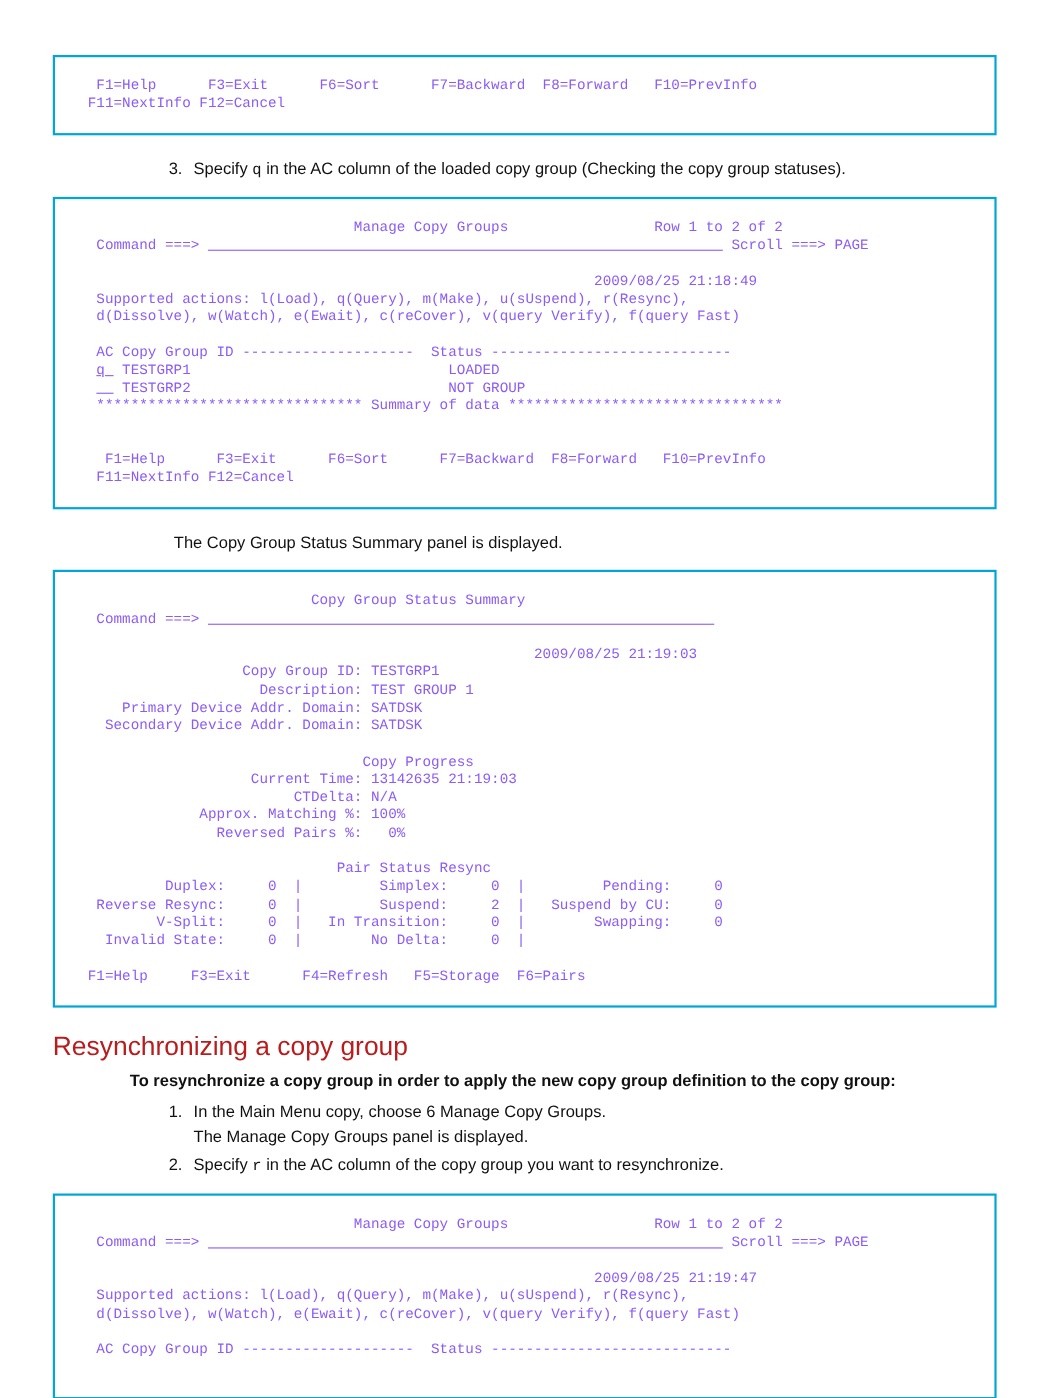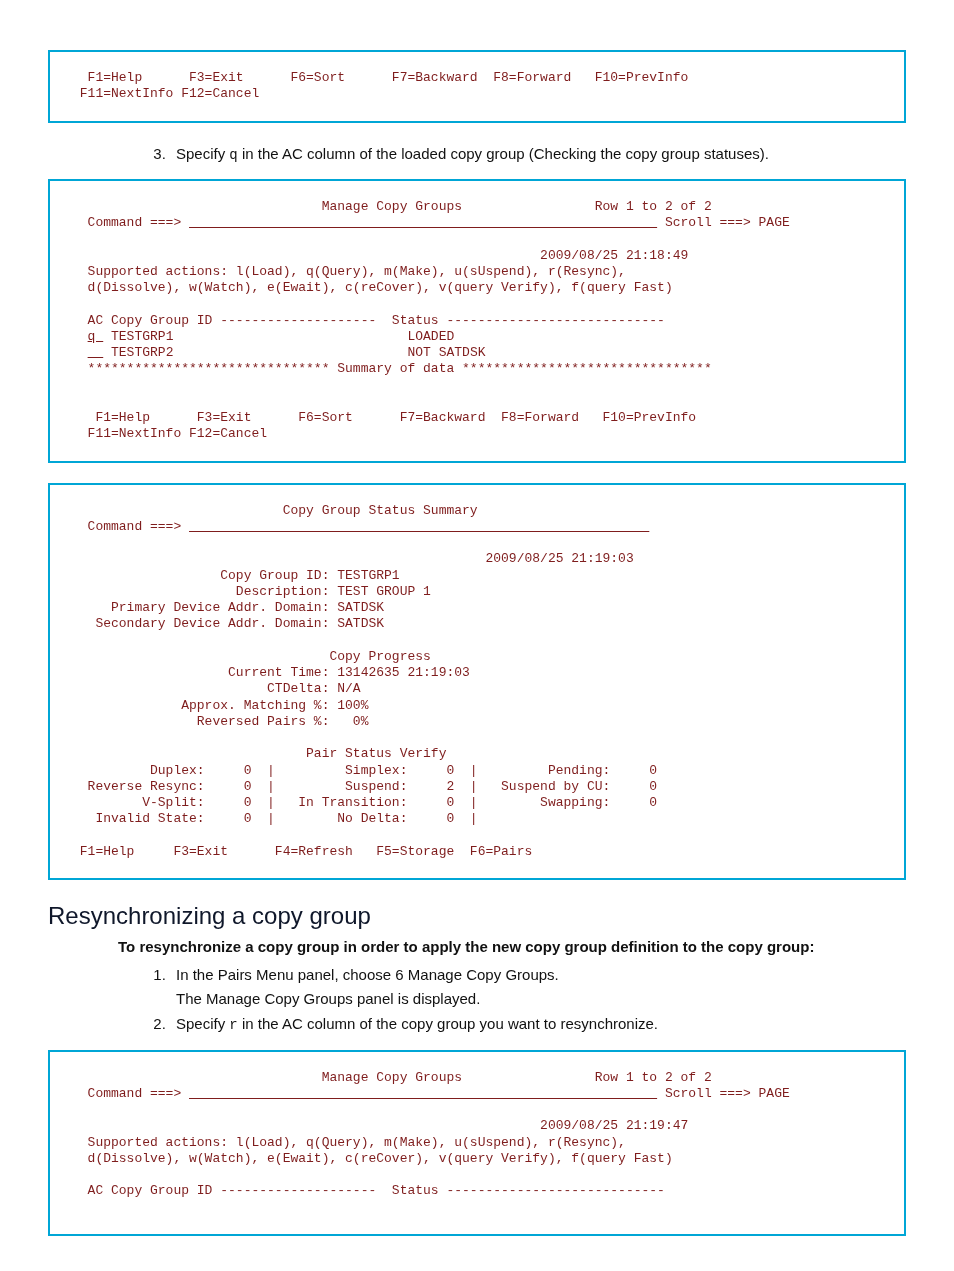--- a/index.html
+++ b/index.html
@@ -16,21 +16,21 @@
     padding: 40px 48px 30px 48px;
   }
   .term-box {
     border: 2px solid #00a6d6;
     padding: 18px 22px 18px 22px;
     margin: 10px 0 20px 0;
     font-family: "Courier New", Courier, monospace;
     font-size: 13px;
     line-height: 1.25;
     white-space: pre;
-    color: #7f1d1d;
+    color: #8b5cf6;
   }
   .body-text {
     margin: 18px 0 14px 110px;
     line-height: 1.45;
   }
   .body-text-wide {
     margin: 6px 0 6px 70px;
     line-height: 1.45;
     font-weight: bold;
   }
@@ -43,21 +43,21 @@
     padding-left: 6px;
     line-height: 1.45;
   }
   .mono-inline {
     font-family: "Courier New", Courier, monospace;
     font-size: 14px;
   }
   .bold { font-weight: 400; }
   h2.section {
     font-weight: 400;
-    color: #0f172a;
+    color: #b91c1c;
     font-size: 24px;
     margin: 22px 0 6px 0;
   }
   .u { text-decoration: underline; }
   .sub-indent {
     display: block;
     margin-top: 2px;
   }
 </style>
 </head>
@@ -76,59 +76,60 @@
 
   <div class="term-box"><span>                                Manage Copy Groups                 Row 1 to 2 of 2</span>
 <span>  Command ===&gt; </span><span class="u">                                                            </span><span> Scroll ===&gt; PAGE</span>
 <span></span>
 <span>                                                            2009/08/25 21:18:49</span>
 <span>  Supported actions: l(Load), q(Query), m(Make), u(sUspend), r(Resync),</span>
 <span>  d(Dissolve), w(Watch), e(Ewait), c(reCover), v(query Verify), f(query Fast)</span>
 <span></span>
 <span>  AC Copy Group ID --------------------  Status ----------------------------</span>
 <span>  </span><span class="u">q </span><span> TESTGRP1                              LOADED</span>
-<span>  </span><span class="u">  </span><span> TESTGRP2                              NOT SATDSK</span>
+<span>  </span><span class="u">  </span><span> TESTGRP2                              NOT GROUP</span>
 <span>  ******************************* Summary of data ********************************</span>
 <span></span>
 <span></span>
 <span>   F1=Help      F3=Exit      F6=Sort      F7=Backward  F8=Forward   F10=PrevInfo</span>
 <span>  F11=NextInfo F12=Cancel</span></div>
 
+  <div class="body-text">The Copy Group Status Summary panel is displayed.</div>
 
   <div class="term-box"><span>                           Copy Group Status Summary</span>
 <span>  Command ===&gt; </span><span class="u">                                                           </span>
 <span></span>
 <span>                                                     2009/08/25 21:19:03</span>
 <span>                   Copy Group ID: TESTGRP1</span>
 <span>                     Description: TEST GROUP 1</span>
 <span>     Primary Device Addr. Domain: SATDSK</span>
 <span>   Secondary Device Addr. Domain: SATDSK</span>
 <span></span>
 <span>                                 Copy Progress</span>
 <span>                    Current Time: 13142635 21:19:03</span>
 <span>                         CTDelta: N/A</span>
 <span>              Approx. Matching %: 100%</span>
 <span>                Reversed Pairs %:   0%</span>
 <span></span>
-<span>                              Pair Status Verify</span>
+<span>                              Pair Status Resync</span>
 <span>          Duplex:     0  |         Simplex:     0  |         Pending:     0</span>
 <span>  Reverse Resync:     0  |         Suspend:     2  |   Suspend by CU:     0</span>
 <span>         V-Split:     0  |   In Transition:     0  |        Swapping:     0</span>
 <span>   Invalid State:     0  |        No Delta:     0  |</span>
 <span></span>
 <span> F1=Help     F3=Exit      F4=Refresh   F5=Storage  F6=Pairs</span></div>
 
 
   <h2 class="section">Resynchronizing a copy group</h2>
 
   <div class="body-text-wide">To resynchronize a copy group in order to apply the new copy group definition to the copy group:</div>
 
   <ol class="steps" start="1">
     <li>
-      <span>In the Pairs Menu panel, choose </span><span class="bold">6 Manage Copy Groups</span><span>.</span>
+      <span>In the Main Menu copy, choose </span><span class="bold">6 Manage Copy Groups</span><span>.</span>
       <span class="sub-indent">The Manage Copy Groups panel is displayed.</span>
     </li>
     <li>
       <span>Specify </span><span class="mono-inline">r</span><span> in the </span><span class="bold">AC</span><span> column of the copy group you want to resynchronize.</span>
     </li>
   </ol>
 
   <div class="term-box" style="margin-bottom:6px;"><span>                                Manage Copy Groups                 Row 1 to 2 of 2</span>
 <span>  Command ===&gt; </span><span class="u">                                                            </span><span> Scroll ===&gt; PAGE</span>
 <span></span>

